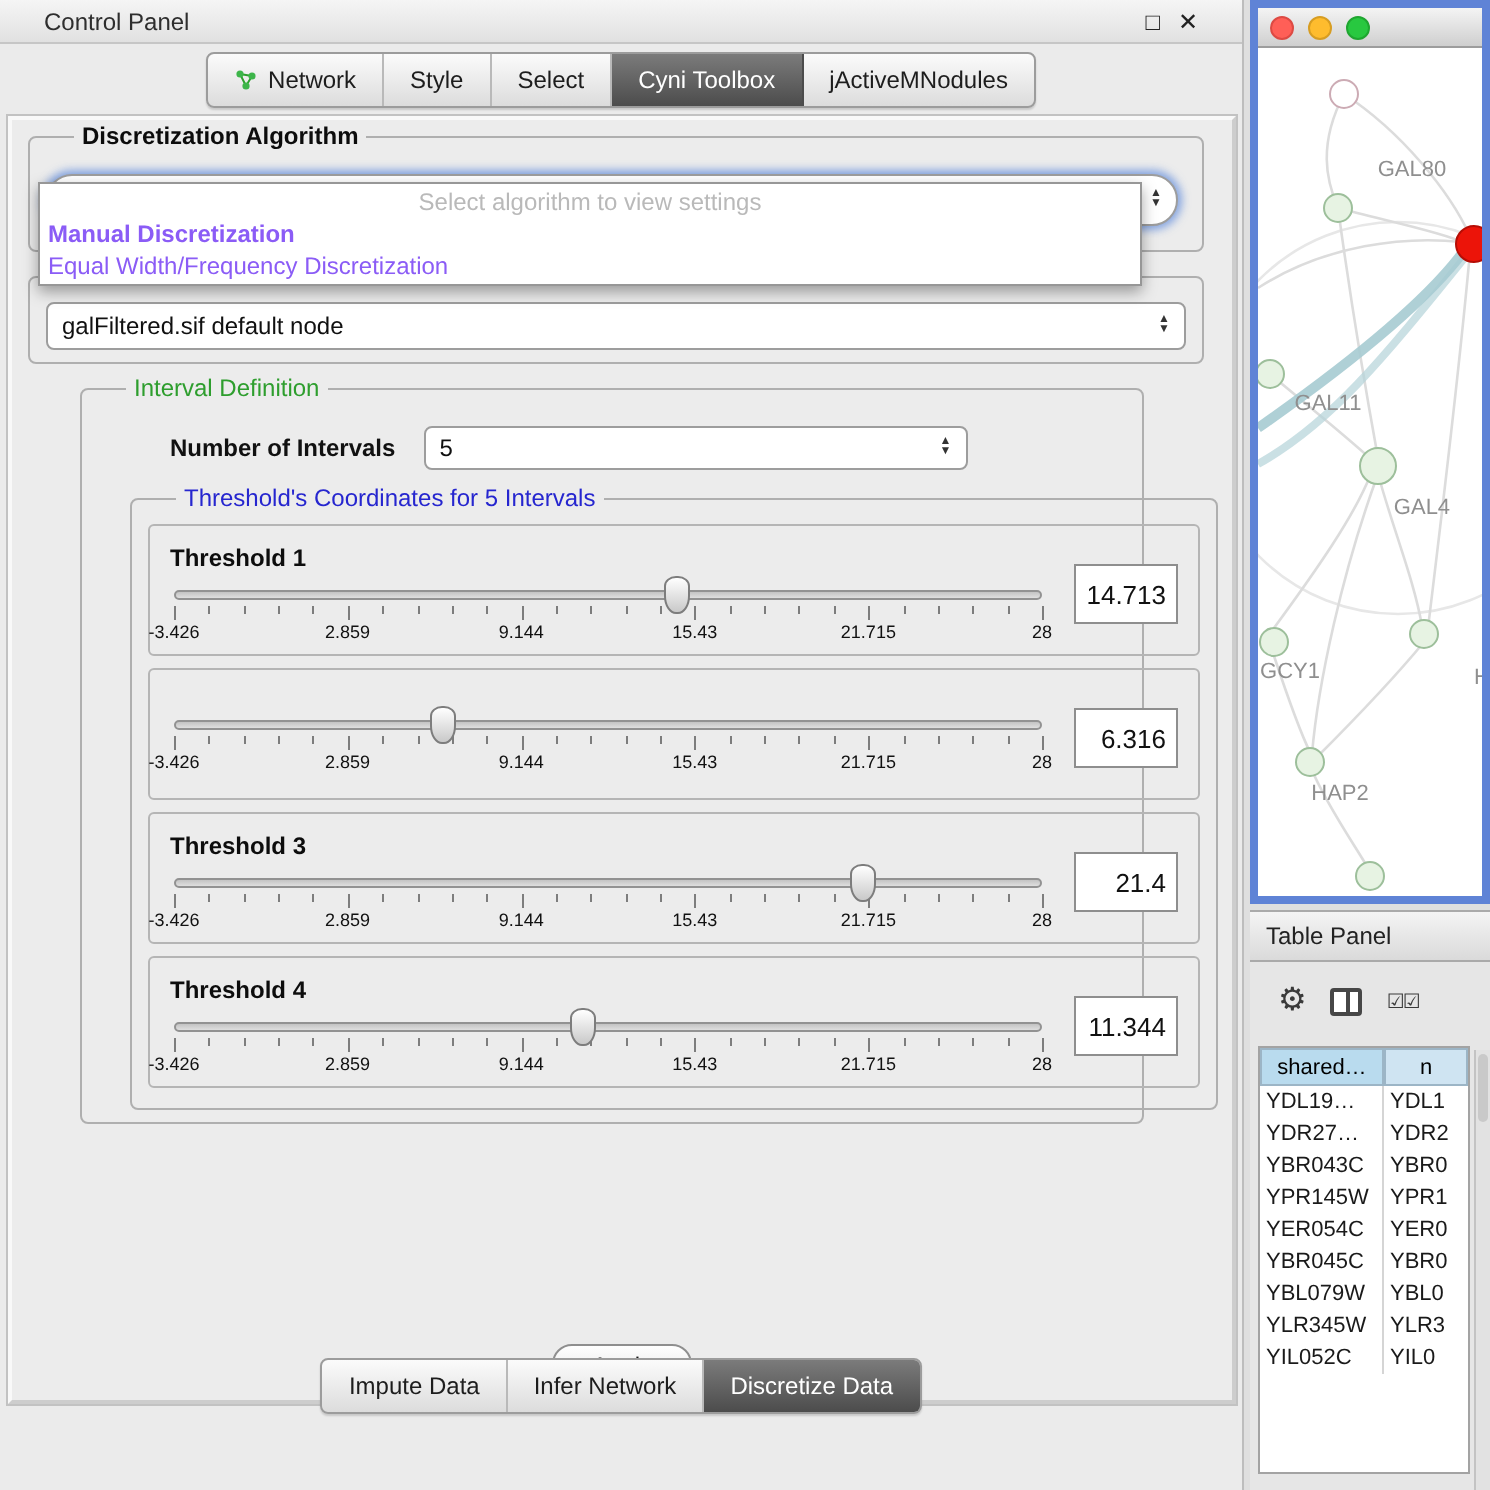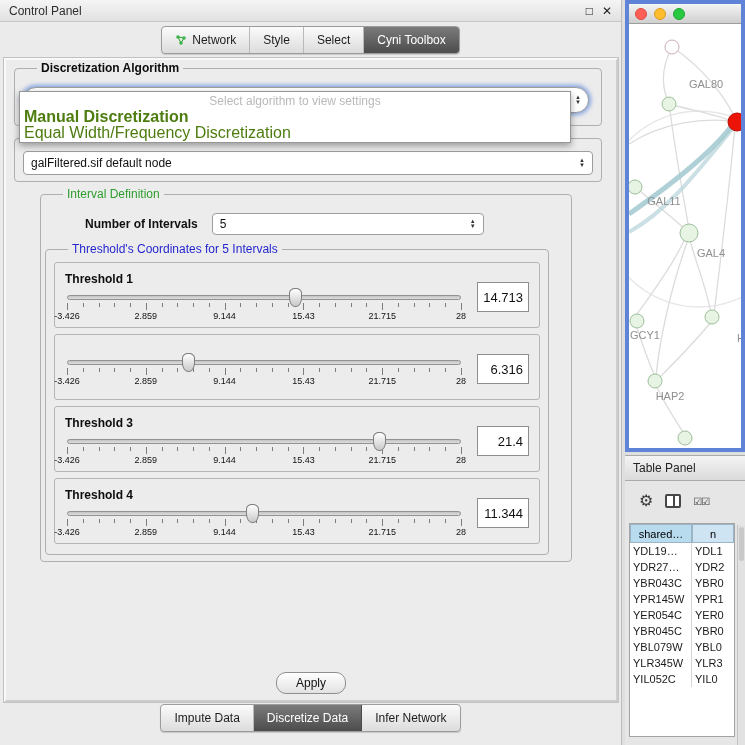--- a/index.html
+++ b/index.html
@@ -2,21 +2,21 @@
 <html><head>
 <meta charset="utf-8">
 <style>
   * { margin:0; padding:0; box-sizing:border-box; }
   html,body { width:745px; height:745px; }
   body { font-family:"Liberation Sans", sans-serif; background:#dfdfdf; position:relative; overflow:hidden; }
   .screen { position:absolute; inset:0; }
 
   
   .control-panel { position:absolute; left:0; top:0; width:622px; height:745px; background:#ebebeb; border-right:1px solid #bdbdbd; }
-  .titlebar { height:22px; background:linear-gradient(#f5f5f5,#e1e1e1); border-bottom:1px solid #c6c6c6; display:flex; align-items:center; padding:0 9px; font-size:12px; color:#2e2e2e; }
+  .titlebar { height:22px; background:linear-gradient(#f5f5f5,#e1e1e1); border-bottom:1px solid #c6c6c6; display:flex; align-items:center; padding:0 22px; font-size:12px; color:#2e2e2e; }
   .win-icons { margin-left:auto; display:flex; gap:9px; font-size:12px; color:#222; }
   .win-icons span { cursor:default; }
 
   .tabbar-top { height:36px; display:flex; align-items:center; justify-content:center; }
   .seg-tabs { display:flex; border:1px solid #9c9c9c; border-radius:4px; overflow:hidden; background:linear-gradient(#fbfbfb,#dcdcdc); box-shadow:0 1px 1px rgba(0,0,0,.15); }
   .seg-tab { padding:6px 13px; font-size:12px; color:#1d1d1d; border-right:1px solid #b9b9b9; display:flex; align-items:center; gap:5px; white-space:nowrap; }
   .seg-tab:last-child { border-right:none; }
   .seg-tab.selected { background:linear-gradient(#7b7b7b,#4c4c4c); color:#fff; border-right-color:#4c4c4c; }
   .tab-icon svg { display:block; }
 
@@ -29,32 +29,32 @@
   .legend.blue { color:#2626cf; }
 
   .combo { background:#fff; border:1px solid #9d9d9d; border-radius:4px; display:flex; align-items:center; font-size:12px; color:#101010; padding:0 7px; height:24px; }
   .combo .stepper { margin-left:auto; display:flex; flex-direction:column; align-items:center; font-size:6px; line-height:5px; color:#333; padding-left:6px; }
 
   
   .algo-group { top:8px; left:8px; width:588px; height:58px; }
   .algo-combo { position:absolute; top:18px; left:8px; width:566px; height:26px; border-radius:13px; box-shadow:0 0 4px 2px rgba(98,140,220,.75); }
   .algo-popup { position:absolute; left:4px; top:22px; width:552px; height:52px; background:#fff; border:1px solid #979797; box-shadow:0 3px 7px rgba(0,0,0,.35); z-index:20; padding-top:1px; }
   .algo-popup .ph { font-size:12px; color:#b9b9b9; text-align:center; height:16px; line-height:16px; }
-  .algo-popup .opt { font-size:16px; color:#4d7c0f; height:16px; line-height:16px; padding-left:4px; }
+  .algo-popup .opt { font-size:12px; color:#8b5cf6; height:16px; line-height:16px; padding-left:4px; }
   .algo-popup .opt.bold { font-weight:bold; }
 
   .tabledata-group { top:78px; left:8px; width:588px; height:44px; }
   .tabledata-combo { position:absolute; top:12px; left:8px; right:8px; }
 
   .interval-group { top:134px; left:34px; width:532px; height:368px; }
   .count-row { display:flex; align-items:center; gap:14px; padding:18px 0 0 44px; }
   .count-label { font-size:12px; font-weight:bold; color:#111; }
   .count-combo { width:272px; height:22px; }
 
-  .thresholds-group { top:54px; left:4px; width:504px; height:306px; }
+  .thresholds-group { top:54px; left:24px; width:544px; height:306px; }
 
   .threshold-panel { border:1px solid #b5b5b5; border-radius:3px; margin:6px 8px 0 8px; height:66px; padding:6px 10px 2px 10px; display:flex; align-items:center; gap:14px; }
   .threshold-panel:first-child { margin-top:12px; }
   .th-left { flex:1; min-width:0; }
   .th-label { font-size:12px; font-weight:bold; color:#0d0d0d; }
   .slider { position:relative; height:34px; margin-top:2px; }
   .track { position:absolute; left:2px; right:2px; top:7px; height:5px; background:linear-gradient(#c3c3c3,#dedede); border:1px solid #929292; border-radius:3px; }
   .thumb { position:absolute; top:0; width:13px; height:19px; margin-left:-6px; background:linear-gradient(#ffffff,#c9c9c9); border:1px solid #7d7d7d; border-radius:6px 6px 6px 6px / 5px 5px 9px 9px; z-index:2; }
   .ticks { position:absolute; left:2px; right:2px; top:15px; height:7px; }
   .tick { position:absolute; top:0; width:1px; height:4px; background:#7d7d7d; }
@@ -65,21 +65,21 @@
 
   .attrs-group { top:512px; left:46px; width:504px; height:92px; }
   .attrs-label { position:absolute; top:12px; left:10px; font-size:12px; font-weight:bold; color:#0d0d0d; }
   .listbox { position:absolute; top:32px; left:10px; right:10px; height:48px; background:#fff; border:1px solid #9a9a9a; overflow:hidden; padding:2px 14px 0 6px; }
   .list-item { font-size:12px; line-height:16px; color:#161616; white-space:nowrap; }
   .list-scroll { position:absolute; top:0; right:0; bottom:0; width:12px; background:#e9e9e9; border-left:1px solid #bdbdbd; }
   .list-scroll i { position:absolute; top:1px; left:1px; right:1px; height:20px; background:linear-gradient(#fdfdfd,#c7c7c7); border:1px solid #9a9a9a; border-radius:4px; }
 
   .apply-btn { position:absolute; top:612px; left:50%; transform:translateX(-50%); width:70px; height:22px; background:linear-gradient(#ffffff,#e2e2e2); border:1px solid #8f8f8f; border-radius:10px; font-size:12px; color:#111; font-family:inherit; display:flex; align-items:center; justify-content:center; }
 
-  .tabbar-bottom { position:absolute; left:0; right:0; top:704px; display:flex; justify-content:center; }
+  .tabbar-bottom { position:absolute; left:0; right:0; top:679px; display:flex; justify-content:center; }
 
   
   .net-window { position:absolute; left:625px; top:0; width:120px; height:452px; border:4px solid #5f83d6; background:#fff; overflow:hidden; }
   .net-titlebar { height:20px; background:linear-gradient(#f4f4f4,#cfcfcf); border-bottom:1px solid #9d9d9d; display:flex; align-items:center; padding-left:6px; }
   .light { width:12px; height:12px; border-radius:50%; margin-right:7px; display:inline-block; }
   .light.red    { background:#ff5f57; border:1px solid #dd4a43; }
   .light.yellow { background:#febc2e; border:1px solid #d79d22; }
   .light.green  { background:#28c840; border:1px solid #1fa630; }
   .net-canvas { position:relative; width:112px; height:424px; background:#fff; overflow:hidden; }
   .edge { fill:none; stroke:#dcdcdc; stroke-width:1.3; }
@@ -139,20 +139,23 @@
           <span>Network</span>
         </div>
         <div class="seg-tab">
           <span>Style</span>
         </div>
         <div class="seg-tab">
           <span>Select</span>
         </div>
         <div class="seg-tab selected">
           <span>Cyni Toolbox</span>
+        </div>
+        <div class="seg-tab">
+          <span>jActiveMNodules</span>
         </div>
       </div>
     </div>
 
     <div class="inner-panel">
 
       <div class="group algo-group">
         <span class="legend bold">Discretization Algorithm</span>
         <div class="combo algo-combo">
           <span class="stepper">
@@ -387,25 +390,25 @@
 
 
       <button class="apply-btn">Apply</button>
     </div>
 
     <div class="tabbar-bottom">
       <div class="seg-tabs">
         <div class="seg-tab">
           <span>Impute Data</span>
         </div>
+        <div class="seg-tab">
+          <span>Infer Network</span>
+        </div>
         <div class="seg-tab selected">
           <span>Discretize Data</span>
-        </div>
-        <div class="seg-tab">
-          <span>Infer Network</span>
         </div>
       </div>
     </div>
   </div>
 
   <div class="net-window">
     <div class="net-titlebar">
       <span class="light red"></span>
       <span class="light yellow"></span>
       <span class="light green"></span>

